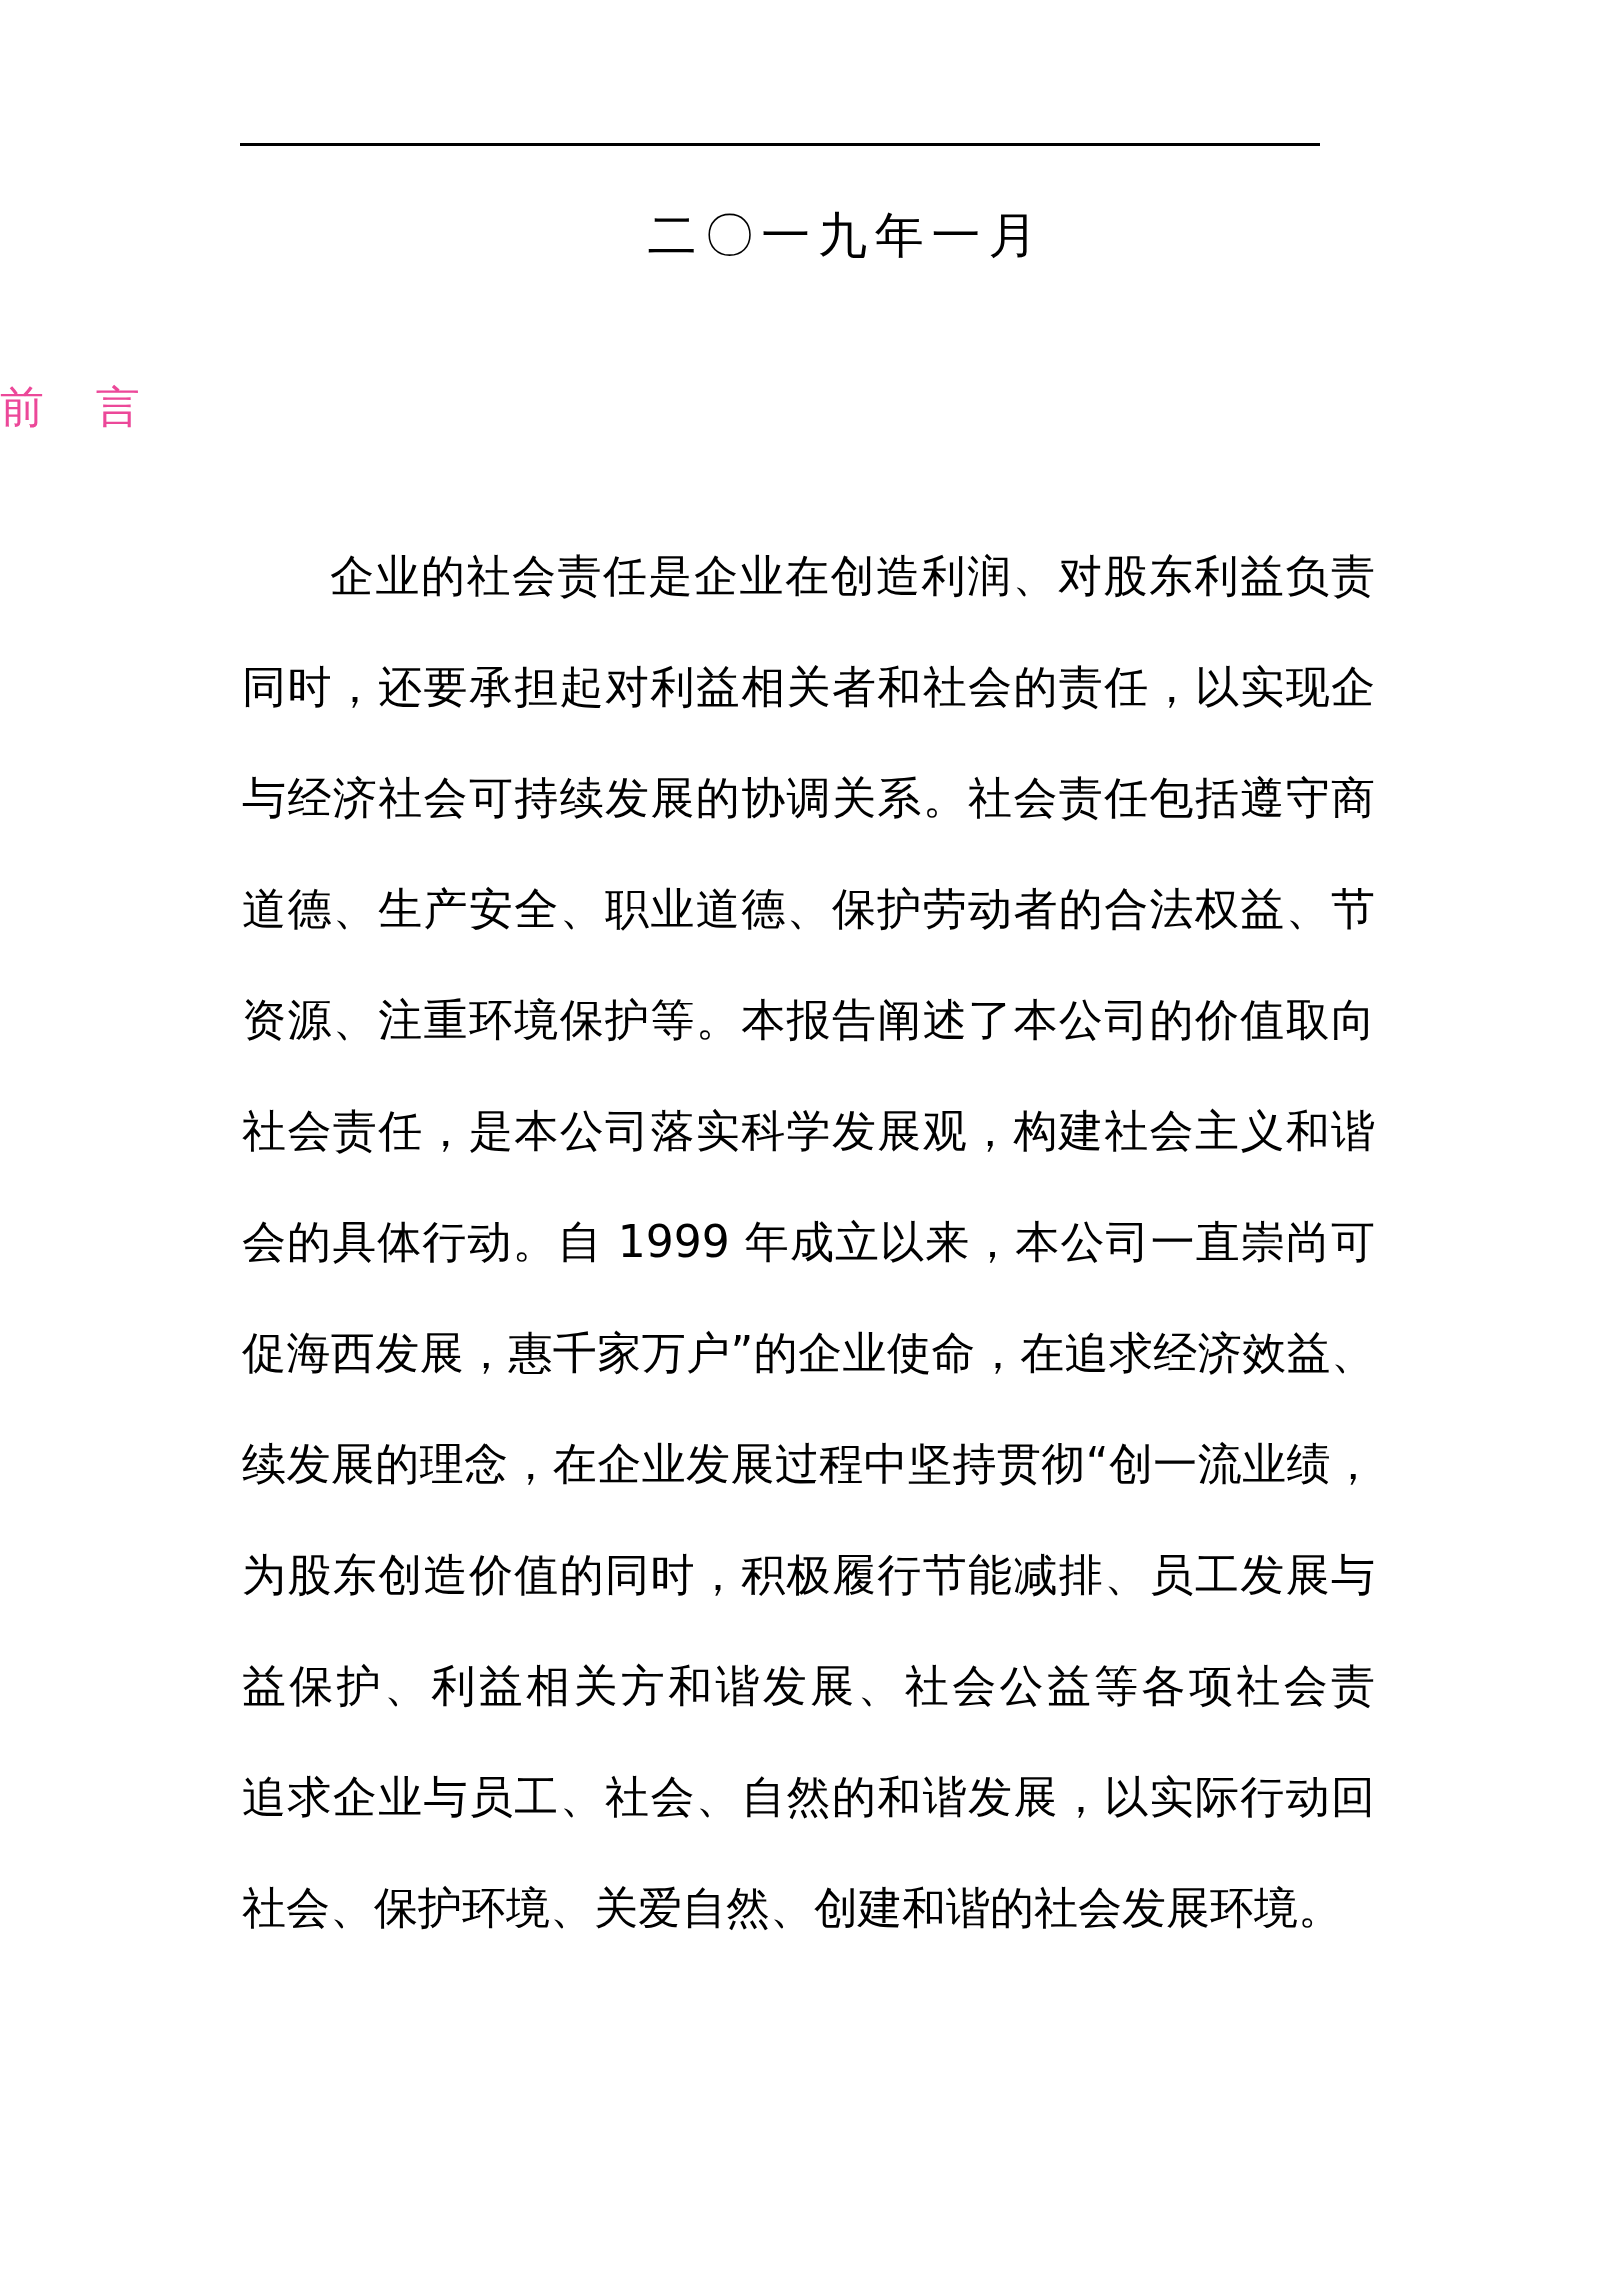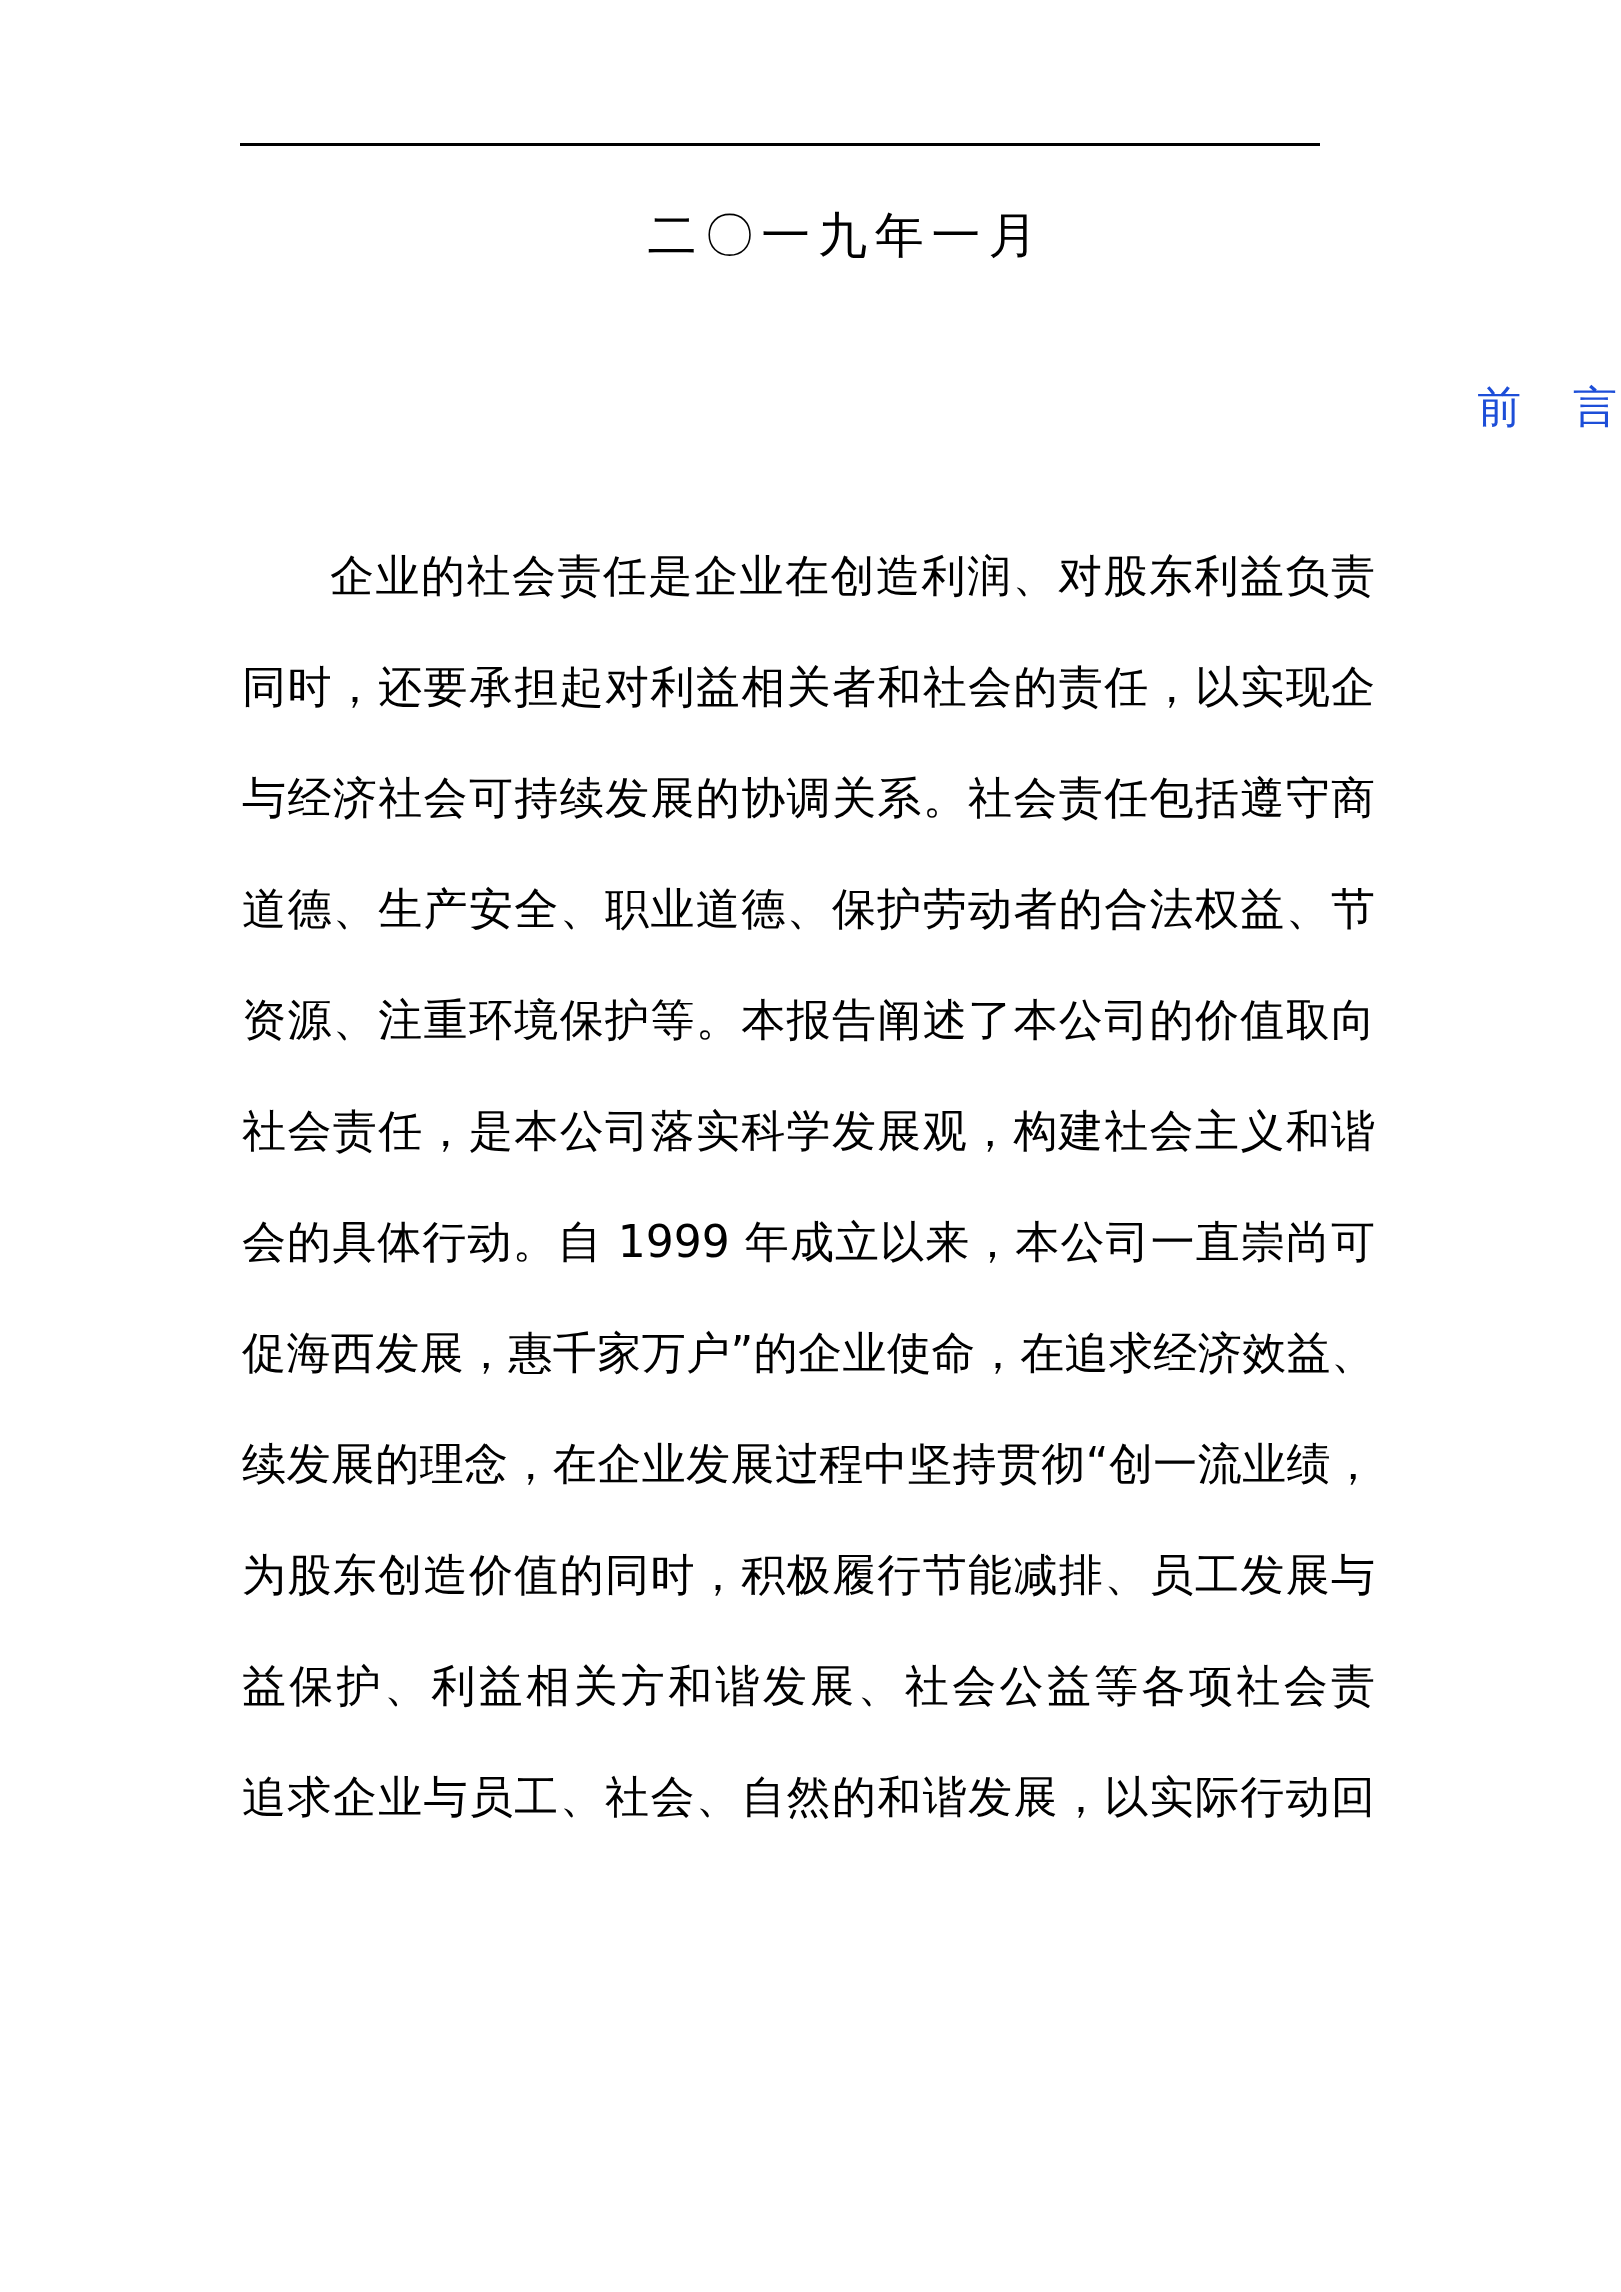--- a/index.html
+++ b/index.html
@@ -37,26 +37,26 @@
     text-indent: 7.8px;
     color: #000000;
     white-space: nowrap;
     margin-left: 32px;
   }
   .section-title {
     position: absolute;
     left: 0;
     top: 382px;
     width: 1621px;
-    text-align: right;
+    text-align: left;
     font-family: "DejaVu Serif", serif;
     font-size: 44px;
     line-height: 49px;
     letter-spacing: 3.9px;
-    color: #1d4ed8;
+    color: #ec4899;
     white-space: nowrap;
   }
   .body-block {
     position: absolute;
     left: 242px;
     top: 520px;
     width: 1133px;
     font-family: "DejaVu Sans", sans-serif;
     font-size: 44px;
     color: #000000;
@@ -93,16 +93,17 @@
     <div class="body-line">与经济社会可持续发展的协调关系。社会责任包括遵守商业</div>
     <div class="body-line">道德、生产安全、职业道德、保护劳动者的合法权益、节约</div>
     <div class="body-line">资源、注重环境保护等。本报告阐述了本公司的价值取向和</div>
     <div class="body-line">社会责任，是本公司落实科学发展观，构建社会主义和谐社</div>
     <div class="body-line">会的具体行动。自 1999 年成立以来，本公司一直崇尚可持</div>
     <div class="body-line">促海西发展，惠千家万户”的企业使命，在追求经济效益、</div>
     <div class="body-line">续发展的理念，在企业发展过程中坚持贯彻“创一流业绩，</div>
     <div class="body-line">为股东创造价值的同时，积极履行节能减排、员工发展与权</div>
     <div class="body-line">益保护、利益相关方和谐发展、社会公益等各项社会责任，</div>
     <div class="body-line">追求企业与员工、社会、自然的和谐发展，以实际行动回报</div>
+    <div class="body-line last">社会、保护环境、关爱自然、创建和谐的社会发展环境。</div>
   </div>
 
 </div>
 
 
 </body></html>

